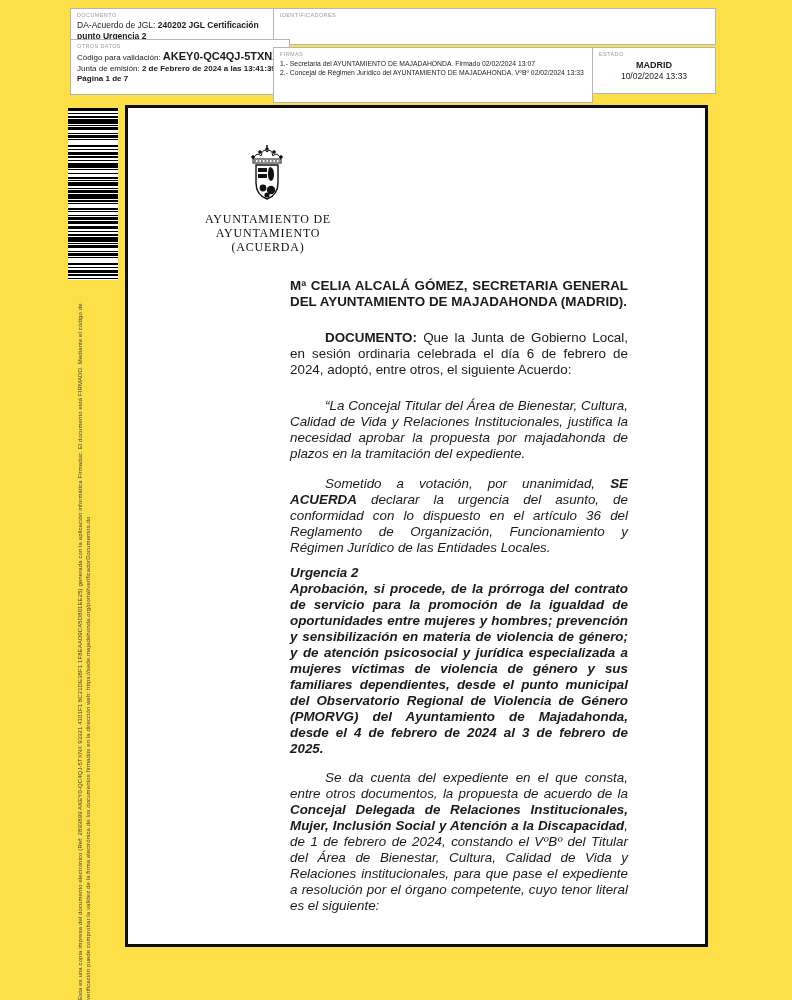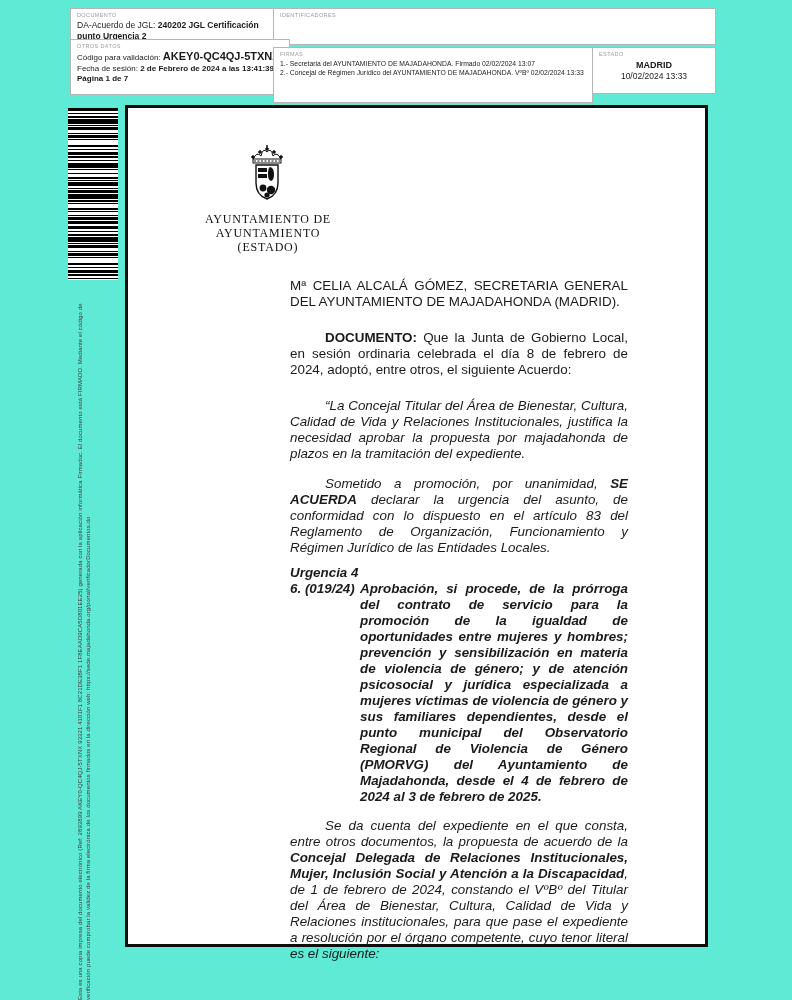--- a/index.html
+++ b/index.html
@@ -1,17 +1,17 @@
 <!DOCTYPE html>
 <html><head>
 <meta charset="utf-8">
 <style>
   html,body { margin:0; padding:0; background:#ffffff; }
   .page {
-    position:relative; width:792px; height:1000px; background:#5eead4;
+    position:relative; width:792px; height:1000px; background:#fde047;
     font-family:"Liberation Sans", sans-serif; color:#1a1a1a; overflow:hidden;
   }
 
   
   .meta-box { position:absolute; border:1px solid #b5b5b5; background:#fff; box-sizing:border-box; padding:3px 6px 2px 6px; }
   .meta-label { font-size:5.5px; color:#9a9a9a; letter-spacing:.4px; margin-bottom:2px; }
   .box-documento     { left:70px;  top:8px;  width:204px; height:37px; }
   .box-identificadores{ left:273px; top:8px;  width:443px; height:37px; }
   .box-otros         { left:70px;  top:39px; width:220px; height:56px; }
   .box-firmas        { left:273px; top:47px; width:320px; height:56px; }
@@ -38,21 +38,21 @@
 
   .emblem { position:absolute; left:243px; top:143px; width:48px; height:66px; }
   .org-name {
     position:absolute; left:177px; top:212px; width:182px; text-align:center;
     font-family:"Liberation Serif", serif; font-size:12px; line-height:14px; letter-spacing:.8px; color:#111;
   }
 
   
   .body-text { position:absolute; left:290px; top:278px; width:338px; font-size:13.4px; line-height:16px; text-align:justify; }
   .body-text p { margin:0; }
-  .p-heading { font-weight:normal; margin-bottom:20px !important; }
+  .p-heading { font-weight:bold; margin-bottom:20px !important; }
   .p-certifico { text-indent:35px; margin-bottom:20px !important; }
   .p-italic { font-style:italic; text-indent:35px; }
   .p-para1 { margin-bottom:14px !important; }
   .p-para2 { margin-bottom:9px !important; }
   .p-urgencia { font-weight:bold; font-style:italic; margin-bottom:0 !important; }
   .item-row { display:flex; font-style:italic; font-weight:bold; margin-bottom:13px; }
   .item-num { width:70px; flex:0 0 70px; }
   .item-body { flex:1; text-align:justify; }
   .p-final { margin-bottom:0 !important; }
   .b { font-weight:bold; }
@@ -67,21 +67,21 @@
     <div class="doc-line"><span>DA-Acuerdo de JGL: </span><span class="b">240202 JGL Certificación punto Urgencia 2</span></div>
   </div>
 
   <div class="meta-box box-identificadores">
     <div class="meta-label">IDENTIFICADORES</div>
   </div>
 
   <div class="meta-box box-otros">
     <div class="meta-label">OTROS DATOS</div>
     <div class="otros-line"><span>Código para validación: </span><span class="code">AKEY0-QC4QJ-5TXNX</span></div>
-    <div class="otros-line"><span>Fecha de sesión: </span><span class="b">2 de Febrero de 2024 a las 13:41:39</span></div>
+    <div class="otros-line"><span>Junta de emisión: </span><span class="b">2 de Febrero de 2024 a las 13:41:39</span></div>
     <div class="otros-line b">Página 1 de 7</div>
   </div>
 
   <div class="meta-box box-firmas">
     <div class="meta-label">FIRMAS</div>
     <div class="firmas-line">1.- Secretaria del AYUNTAMIENTO DE MAJADAHONDA. Firmado 02/02/2024 13:07</div>
     <div class="firmas-line">2.- Concejal de Régimen Jurídico del AYUNTAMIENTO DE MAJADAHONDA. VºBº 02/02/2024 13:33</div>
   </div>
 
   <div class="meta-box box-estado">
@@ -210,35 +210,34 @@
       <path d="M27 24 q4 1 4 7 q0 6 -3 7 q-3 -1 -3 -7 q0 -6 2 -7 z"></path>
       <circle cx="20" cy="45" r="3.4"></circle>
       <circle cx="28" cy="47" r="4.2"></circle>
       <circle cx="24" cy="52" r="2.6"></circle>
     </g>
   </svg>
 
   <div class="org-name">
     <div>AYUNTAMIENTO DE</div>
     <div>AYUNTAMIENTO</div>
-    <div>(ESTADO)</div>
+    <div>(ACUERDA)</div>
   </div>
 
   <div class="body-text">
     <p class="p-heading">Mª CELIA ALCALÁ GÓMEZ, SECRETARIA GENERAL DEL AYUNTAMIENTO DE MAJADAHONDA (MADRID).</p>
 
-    <p class="p-certifico"><span class="b">DOCUMENTO:</span><span> Que la Junta de Gobierno Local, en sesión ordinaria celebrada el día 8 de febrero de 2024, adoptó, entre otros, el siguiente Acuerdo:</span></p>
+    <p class="p-certifico"><span class="b">DOCUMENTO:</span><span> Que la Junta de Gobierno Local, en sesión ordinaria celebrada el día 6 de febrero de 2024, adoptó, entre otros, el siguiente Acuerdo:</span></p>
 
     <p class="p-italic p-para1">“La Concejal Titular del Área de Bienestar, Cultura, Calidad de Vida y Relaciones Institucionales, justifica la necesidad aprobar la propuesta por majadahonda de plazos en la tramitación del expediente.</p>
 
-    <p class="p-italic p-para2"><span>Sometido a promoción, por unanimidad, </span><span class="b">SE ACUERDA</span><span> declarar la urgencia del asunto, de conformidad con lo dispuesto en el artículo 83 del Reglamento de Organización, Funcionamiento y Régimen Jurídico de las Entidades Locales.</span></p>
-
-    <p class="p-urgencia">Urgencia 4</p>
+    <p class="p-italic p-para2"><span>Sometido a votación, por unanimidad, </span><span class="b">SE ACUERDA</span><span> declarar la urgencia del asunto, de conformidad con lo dispuesto en el artículo 36 del Reglamento de Organización, Funcionamiento y Régimen Jurídico de las Entidades Locales.</span></p>
+
+    <p class="p-urgencia">Urgencia 2</p>
 
     <div class="item-row">
-      <span class="item-num">6. (019/24)</span>
       <span class="item-body">Aprobación, si procede, de la prórroga del contrato de servicio para la promoción de la igualdad de oportunidades entre mujeres y hombres; prevención y sensibilización en materia de violencia de género; y de atención psicosocial y jurídica especializada a mujeres víctimas de violencia de género y sus familiares dependientes, desde el punto municipal del Observatorio Regional de Violencia de Género (PMORVG) del Ayuntamiento de Majadahonda, desde el 4 de febrero de 2024 al 3 de febrero de 2025.</span>
     </div>
 
     <p class="p-italic p-final"><span>Se da cuenta del expediente en el que consta, entre otros documentos, la propuesta de acuerdo de la </span><span class="b">Concejal Delegada de Relaciones Institucionales, Mujer, Inclusión Social y Atención a la Discapacidad</span><span>, de 1 de febrero de 2024, constando el VºBº del Titular del Área de Bienestar, Cultura, Calidad de Vida y Relaciones institucionales, para que pase el expediente a resolución por el órgano competente, cuyo tenor literal es el siguiente:</span></p>
   </div>
 
 </div>
 
 </body></html>

